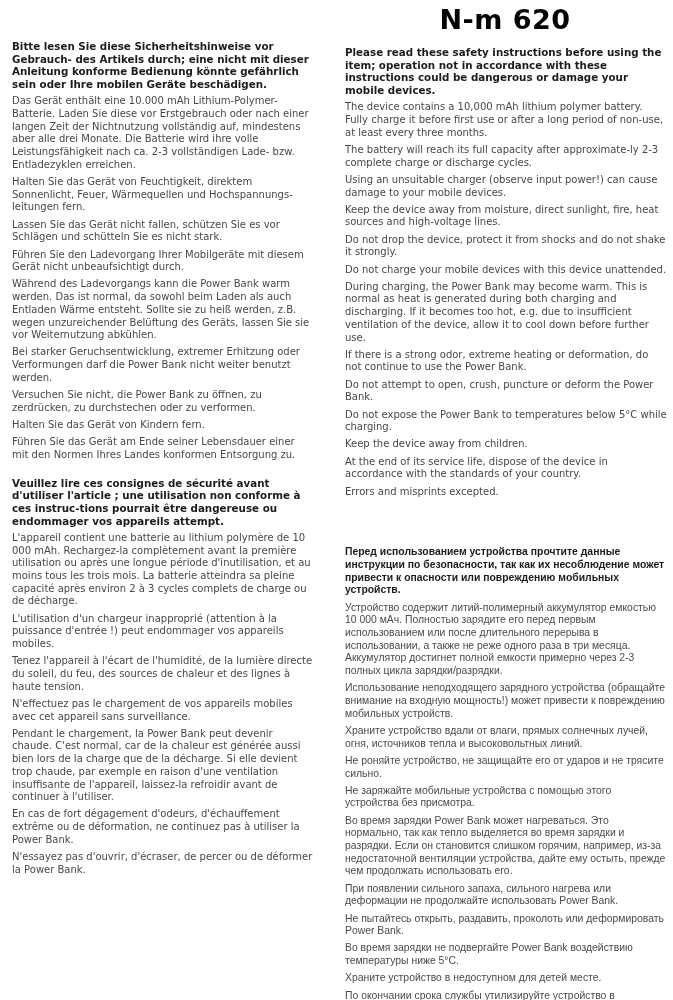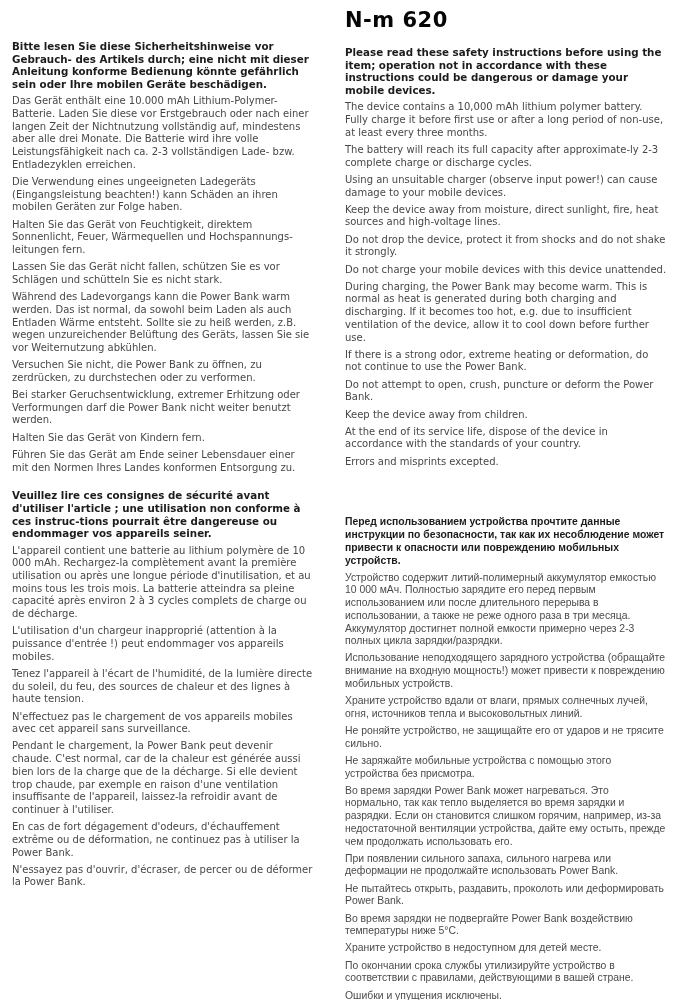--- a/index.html
+++ b/index.html
@@ -8,24 +8,24 @@
     width: 673px;
     height: 1000px;
     background: #ffffff;
     overflow: hidden;
     font-family: "DejaVu Sans", sans-serif;
   }
   .col { position: absolute; }
   .col-left  { left: 12px;  top: 40px; width: 302px; }
   .col-right { left: 345px; top: 4px;  width: 322px; }
   .title {
-    font-size: 21px;
+    font-size: 27px;
     font-weight: bold;
     color: #050505;
-    text-align: left;
+    text-align: center;
     margin: 0 2px 10px 0;
     line-height: 32px;
     letter-spacing: 0.5px;
   }
   p {
     font-size: 10px;
     line-height: 12.7px;
     color: #474747;
     margin: 0 0 4.5px 0;
     text-align: left;
@@ -44,30 +44,30 @@
   p.ru.intro { color: #1c1c1c; margin-top: 48px; }
 </style>
 </head>
 <body>
 
 <div class="page">
 
   <div class="col col-left">
     <p class="intro">Bitte lesen Sie diese Sicherheitshinweise vor Gebrauch- des Artikels durch; eine nicht mit dieser Anleitung konforme Bedienung könnte gefährlich sein oder Ihre mobilen Geräte beschädigen.</p>
     <p>Das Gerät enthält eine 10.000 mAh Lithium-Polymer-Batterie. Laden Sie diese vor Erstgebrauch oder nach einer langen Zeit der Nichtnutzung vollständig auf, mindestens aber alle drei Monate. Die Batterie wird ihre volle Leistungsfähigkeit nach ca. 2-3 vollständigen Lade- bzw. Entladezyklen erreichen.</p>
-    <p>Die Verwendung eines ungeeigneten Ladegeräts (Eingangsleistung beachten!) kann Schäden an ihren mobilen Geräten zur Folge haben.</p>
     <p>Halten Sie das Gerät von Feuchtigkeit, direktem Sonnenlicht, Feuer, Wärmequellen und Hochspannungs-leitungen fern.</p>
     <p>Lassen Sie das Gerät nicht fallen, schützen Sie es vor Schlägen und schütteln Sie es nicht stark.</p>
+    <p>Führen Sie den Ladevorgang Ihrer Mobilgeräte mit diesem Gerät nicht unbeaufsichtigt durch.</p>
     <p>Während des Ladevorgangs kann die Power Bank warm werden. Das ist normal, da sowohl beim Laden als auch Entladen Wärme entsteht. Sollte sie zu heiß werden, z.B. wegen unzureichender Belüftung des Geräts, lassen Sie sie vor Weiternutzung abkühlen.</p>
+    <p>Bei starker Geruchsentwicklung, extremer Erhitzung oder Verformungen darf die Power Bank nicht weiter benutzt werden.</p>
     <p>Versuchen Sie nicht, die Power Bank zu öffnen, zu zerdrücken, zu durchstechen oder zu verformen.</p>
-    <p>Bei starker Geruchsentwicklung, extremer Erhitzung oder Verformungen darf die Power Bank nicht weiter benutzt werden.</p>
     <p>Halten Sie das Gerät von Kindern fern.</p>
     <p>Führen Sie das Gerät am Ende seiner Lebensdauer einer mit den Normen Ihres Landes konformen Entsorgung zu.</p>
 
-    <p class="intro section-gap">Veuillez lire ces consignes de sécurité avant d'utiliser l'article ; une utilisation non conforme à ces instruc-tions pourrait être dangereuse ou endommager vos appareils seiner.</p>
+    <p class="intro section-gap">Veuillez lire ces consignes de sécurité avant d'utiliser l'article ; une utilisation non conforme à ces instruc-tions pourrait être dangereuse ou endommager vos appareils attempt.</p>
     <p>L'appareil contient une batterie au lithium polymère de 10 000 mAh. Rechargez-la complètement avant la première utilisation ou après une longue période d'inutilisation, et au moins tous les trois mois. La batterie atteindra sa pleine capacité après environ 2 à 3 cycles complets de charge ou de décharge.</p>
     <p>L'utilisation d'un chargeur inapproprié (attention à la puissance d'entrée !) peut endommager vos appareils mobiles.</p>
     <p>Tenez l'appareil à l'écart de l'humidité, de la lumière directe du soleil, du feu, des sources de chaleur et des lignes à haute tension.</p>
     <p>N'effectuez pas le chargement de vos appareils mobiles avec cet appareil sans surveillance.</p>
     <p>Pendant le chargement, la Power Bank peut devenir chaude. C'est normal, car de la chaleur est générée aussi bien lors de la charge que de la décharge. Si elle devient trop chaude, par exemple en raison d'une ventilation insuffisante de l'appareil, laissez-la refroidir avant de continuer à l'utiliser.</p>
     <p>En cas de fort dégagement d'odeurs, d'échauffement extrême ou de déformation, ne continuez pas à utiliser la Power Bank.</p>
     <p>N'essayez pas d'ouvrir, d'écraser, de percer ou de déformer la Power Bank.</p>
 
   </div>
 
@@ -77,20 +77,21 @@
     <p class="intro">Please read these safety instructions before using the item; operation not in accordance with these instructions could be dangerous or damage your mobile devices.</p>
     <p>The device contains a 10,000 mAh lithium polymer battery. Fully charge it before first use or after a long period of non-use, at least every three months.</p>
     <p>The battery will reach its full capacity after approximate-ly 2-3 complete charge or discharge cycles.</p>
     <p>Using an unsuitable charger (observe input power!) can cause damage to your mobile devices.</p>
     <p>Keep the device away from moisture, direct sunlight, fire, heat sources and high-voltage lines.</p>
     <p>Do not drop the device, protect it from shocks and do not shake it strongly.</p>
     <p>Do not charge your mobile devices with this device unattended.</p>
     <p>During charging, the Power Bank may become warm. This is normal as heat is generated during both charging and discharging. If it becomes too hot, e.g. due to insufficient ventilation of the device, allow it to cool down before further use.</p>
     <p>If there is a strong odor, extreme heating or deformation, do not continue to use the Power Bank.</p>
     <p>Do not attempt to open, crush, puncture or deform the Power Bank.</p>
+    <p>Do not expose the Power Bank to temperatures below 5°C while charging.</p>
     <p>Keep the device away from children.</p>
     <p>At the end of its service life, dispose of the device in accordance with the standards of your country.</p>
     <p>Errors and misprints excepted.</p>
 
     <p class="ru intro section-gap">Перед использованием устройства прочтите данные инструкции по безопасности, так как их несоблюдение может привести к опасности или повреждению мобильных устройств.</p>
     <p class="ru">Устройство содержит литий-полимерный аккумулятор емкостью 10 000 мАч. Полностью зарядите его перед первым использованием или после длительного перерыва в использовании, а также не реже одного раза в три месяца. Аккумулятор достигнет полной емкости примерно через 2-3 полных цикла зарядки/разрядки.</p>
     <p class="ru">Использование неподходящего зарядного устройства (обращайте внимание на входную мощность!) может привести к повреждению мобильных устройств.</p>
     <p class="ru">Храните устройство вдали от влаги, прямых солнечных лучей, огня, источников тепла и высоковольтных линий.</p>
     <p class="ru">Не роняйте устройство, не защищайте его от ударов и не трясите сильно.</p>
     <p class="ru">Не заряжайте мобильные устройства с помощью этого устройства без присмотра.</p>

